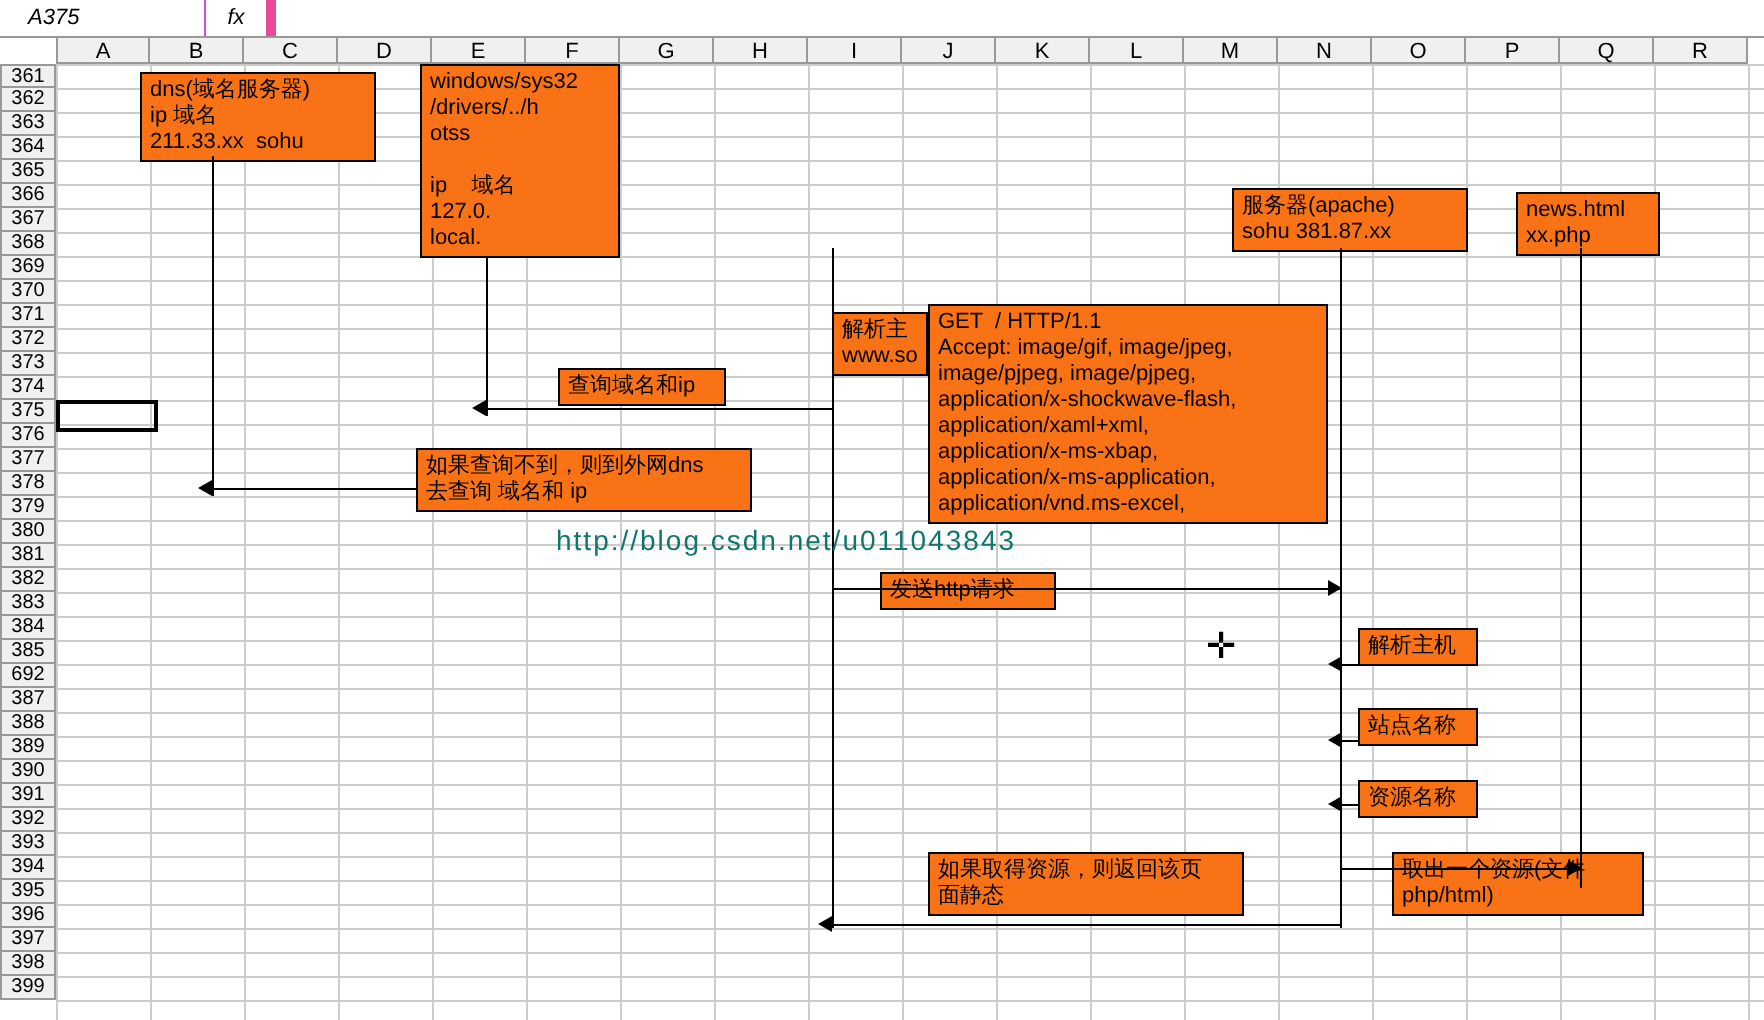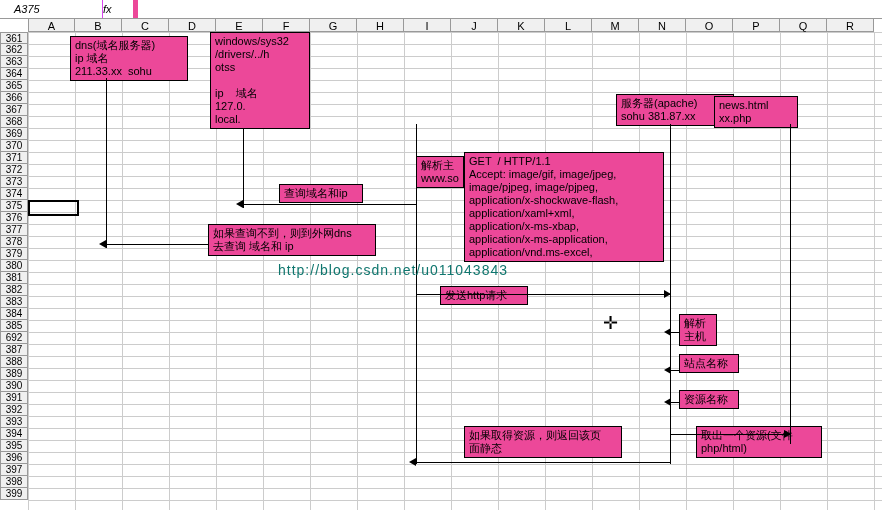--- a/index.html
+++ b/index.html
@@ -1,35 +1,35 @@
 <!DOCTYPE html>
 <html><head>
 <meta charset="utf-8">
 <style>
   html,body{margin:0;padding:0;background:#fff;font-family:"SimSun","Arial",sans-serif;font-size:11px;color:#000}
   .sheet{position:relative;width:882px;height:510px;overflow:hidden}
   
   .topbar{position:absolute;left:0;top:0;width:882px;height:18px;display:flex;border-bottom:1px solid #999}
   .namebox{width:88px;height:18px;border-right:1px solid #d946ef;font-style:italic;padding-left:14px;line-height:18px}
-  .fx{width:30px;font-style:italic;line-height:18px;border-right:5px solid #ec4899}
+  .fx{width:30px;text-align:center;font-style:italic;line-height:18px;border-right:5px solid #ec4899}
   
   .cols{position:absolute;left:28px;top:18px;height:14px;display:flex}
   .col{width:47px;height:14px;border:1px solid #999;border-left:none;text-align:center;line-height:14px;background:#f0f0f0;box-sizing:border-box}
   .col:first-child{border-left:1px solid #999}
   
   .rows{position:absolute;left:0;top:32px}
   .row{width:28px;height:12px;border:1px solid #999;border-top:none;text-align:center;line-height:12px;background:#f0f0f0;box-sizing:border-box;font-size:10px}
   .row:first-child{border-top:1px solid #999}
   
   .grid{position:absolute;left:28px;top:32px;width:854px;height:478px}
   .grid::before{content:"";position:absolute;inset:0;
     background-image:linear-gradient(to right,#ccc 1px,transparent 1px),linear-gradient(to bottom,#ccc 1px,transparent 1px);
     background-size:47px 12px}
   
-  .box{position:absolute;border:1px solid #000;background:#ec4899;padding:2px 4px;font-size:11px;line-height:13px;white-space:pre-wrap;box-sizing:border-box}
+  .box{position:absolute;border:1px solid #000;background:#f97316;padding:2px 4px;font-size:11px;line-height:13px;white-space:pre-wrap;box-sizing:border-box}
   .line{position:absolute;background:#000}
   .hline{height:1px}
   .vline{width:1px}
   .arrow-r{position:absolute;width:0;height:0;border-top:4px solid transparent;border-bottom:4px solid transparent;border-left:7px solid #000}
   .arrow-l{position:absolute;width:0;height:0;border-top:4px solid transparent;border-bottom:4px solid transparent;border-right:7px solid #000}
   
   .active{position:absolute;border:2px solid #000;background:transparent}
   
   .cursor{position:absolute;font-size:18px}
   
@@ -116,37 +116,37 @@
 211.33.xx  sohu</div>
   <div class="box" style="left:182px;top:0px;  width:100px">windows/sys32
 /drivers/../h
 otss
 
 ip    域名
 127.0.
 local.</div>
   <div class="box" style="left:588px;top:62px; width:118px">服务器(apache)
 sohu 381.87.xx</div>
-  <div class="box" style="left:686px;top:64px; width:84px">news.html
+  <div class="box" style="left:730px;top:64px; width:72px">news.html
 xx.php</div>
   <div class="box" style="left:388px;top:124px;width:48px">解析主
 www.so</div>
   <div class="box" style="left:436px;top:120px;width:200px">GET  / HTTP/1.1
 Accept: image/gif, image/jpeg,
 image/pjpeg, image/pjpeg,
 application/x-shockwave-flash,
 application/xaml+xml,
 application/x-ms-xbap,
 application/x-ms-application,
 application/vnd.ms-excel,</div>
   <div class="box" style="left:251px;top:152px;width:84px">查询域名和ip</div>
   <div class="box" style="left:180px;top:192px;width:168px">如果查询不到，则到外网dns
 去查询 域名和 ip</div>
   <div class="box" style="left:412px;top:254px;width:88px">发送http请求</div>
-  <div class="box" style="left:651px;top:282px;width:38px">解析主机</div>
+  <div class="box" style="left:651px;top:282px;width:60px">解析主机</div>
   <div class="box" style="left:651px;top:322px;width:60px">站点名称</div>
   <div class="box" style="left:651px;top:358px;width:60px">资源名称</div>
   <div class="box" style="left:668px;top:394px;width:126px">取出一个资源(文件
 php/html)</div>
   <div class="box" style="left:436px;top:394px;width:158px">如果取得资源，则返回该页
 面静态</div>
 
   <div class="line vline" style="left:78px; top:46px; height:170px"></div>
   <div class="line vline" style="left:215px;top:96px; height:80px"></div>
   <div class="line vline" style="left:388px;top:92px; height:340px"></div>

